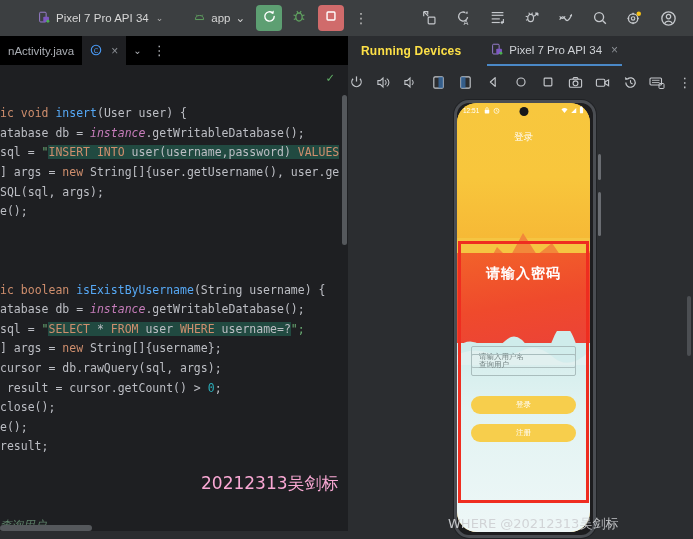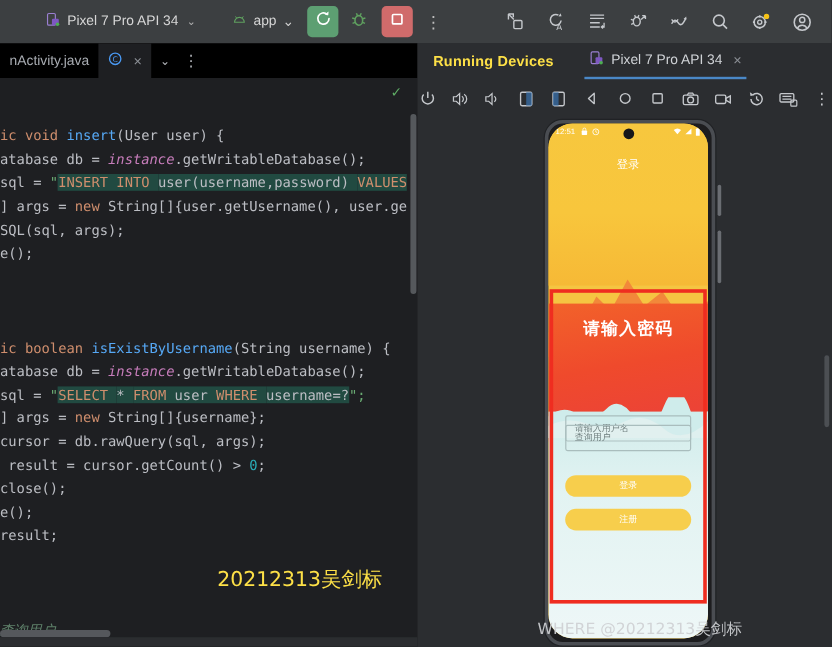--- a/index.html
+++ b/index.html
@@ -73,22 +73,22 @@
   .tok-field { color: #c77dbb; font-style: italic; }
   .tok-str { color: #6aab73; }
   .tok-num { color: #2aacb8; }
   .tok-sql { color: #cf8e6d; background: #214a41; }
   .tok-sqlid { color: #bcbec4; background: #214a41; }
   .tok-cmt { color: #5f826b; font-style: italic; }
   .check {
     position: absolute; right: 14px; top: 3px; color: #5fad65; font-size: 13px;
   }
   .watermark-red {
-    position: absolute; left: 181px; top: 409px;
-    color: #fde047; font-size: 17px;
+    position: absolute; left: 201px; top: 409px;
+    color: #f9a8d4; font-size: 17px;
     font-family: "DejaVu Sans", sans-serif; white-space: nowrap;
   }
   .vscroll {
     position: absolute; right: 1px; top: 30px; width: 5px; height: 150px;
     background: #55585c; border-radius: 3px;
   }
   .hscroll {
     position: absolute; left: 0; bottom: 8px; width: 92px; height: 6px;
     background: #55585c; border-radius: 3px;
   }

